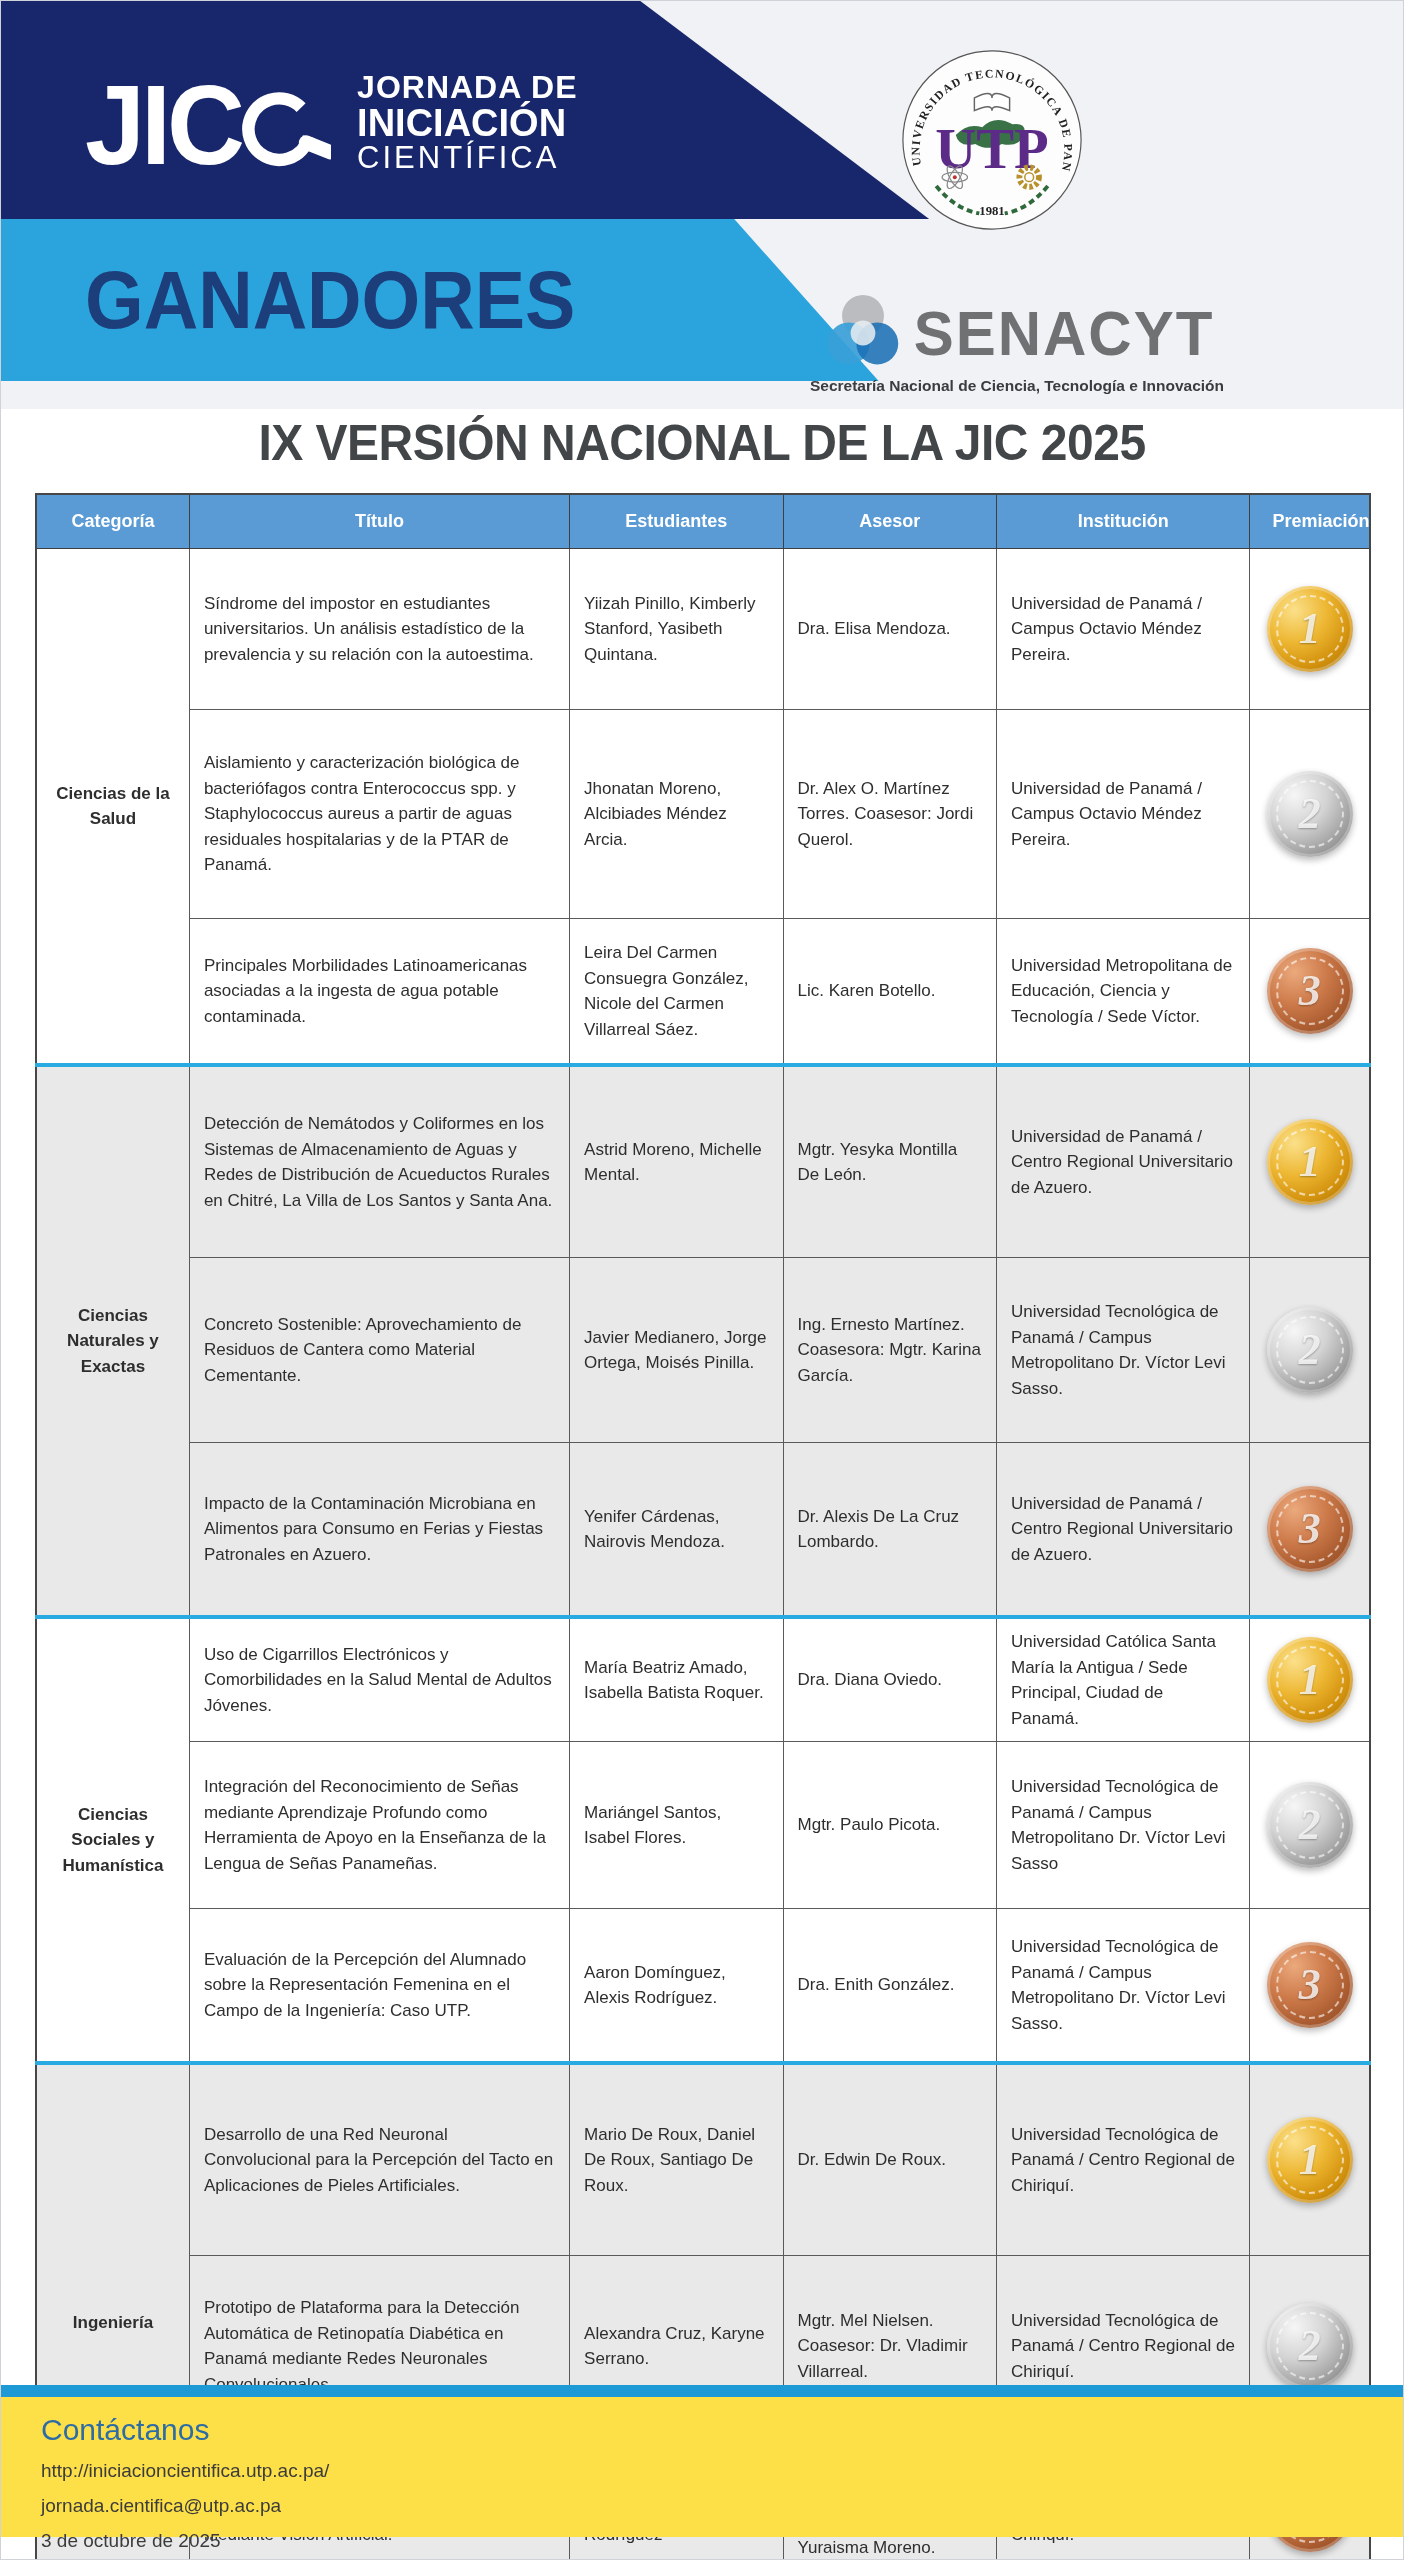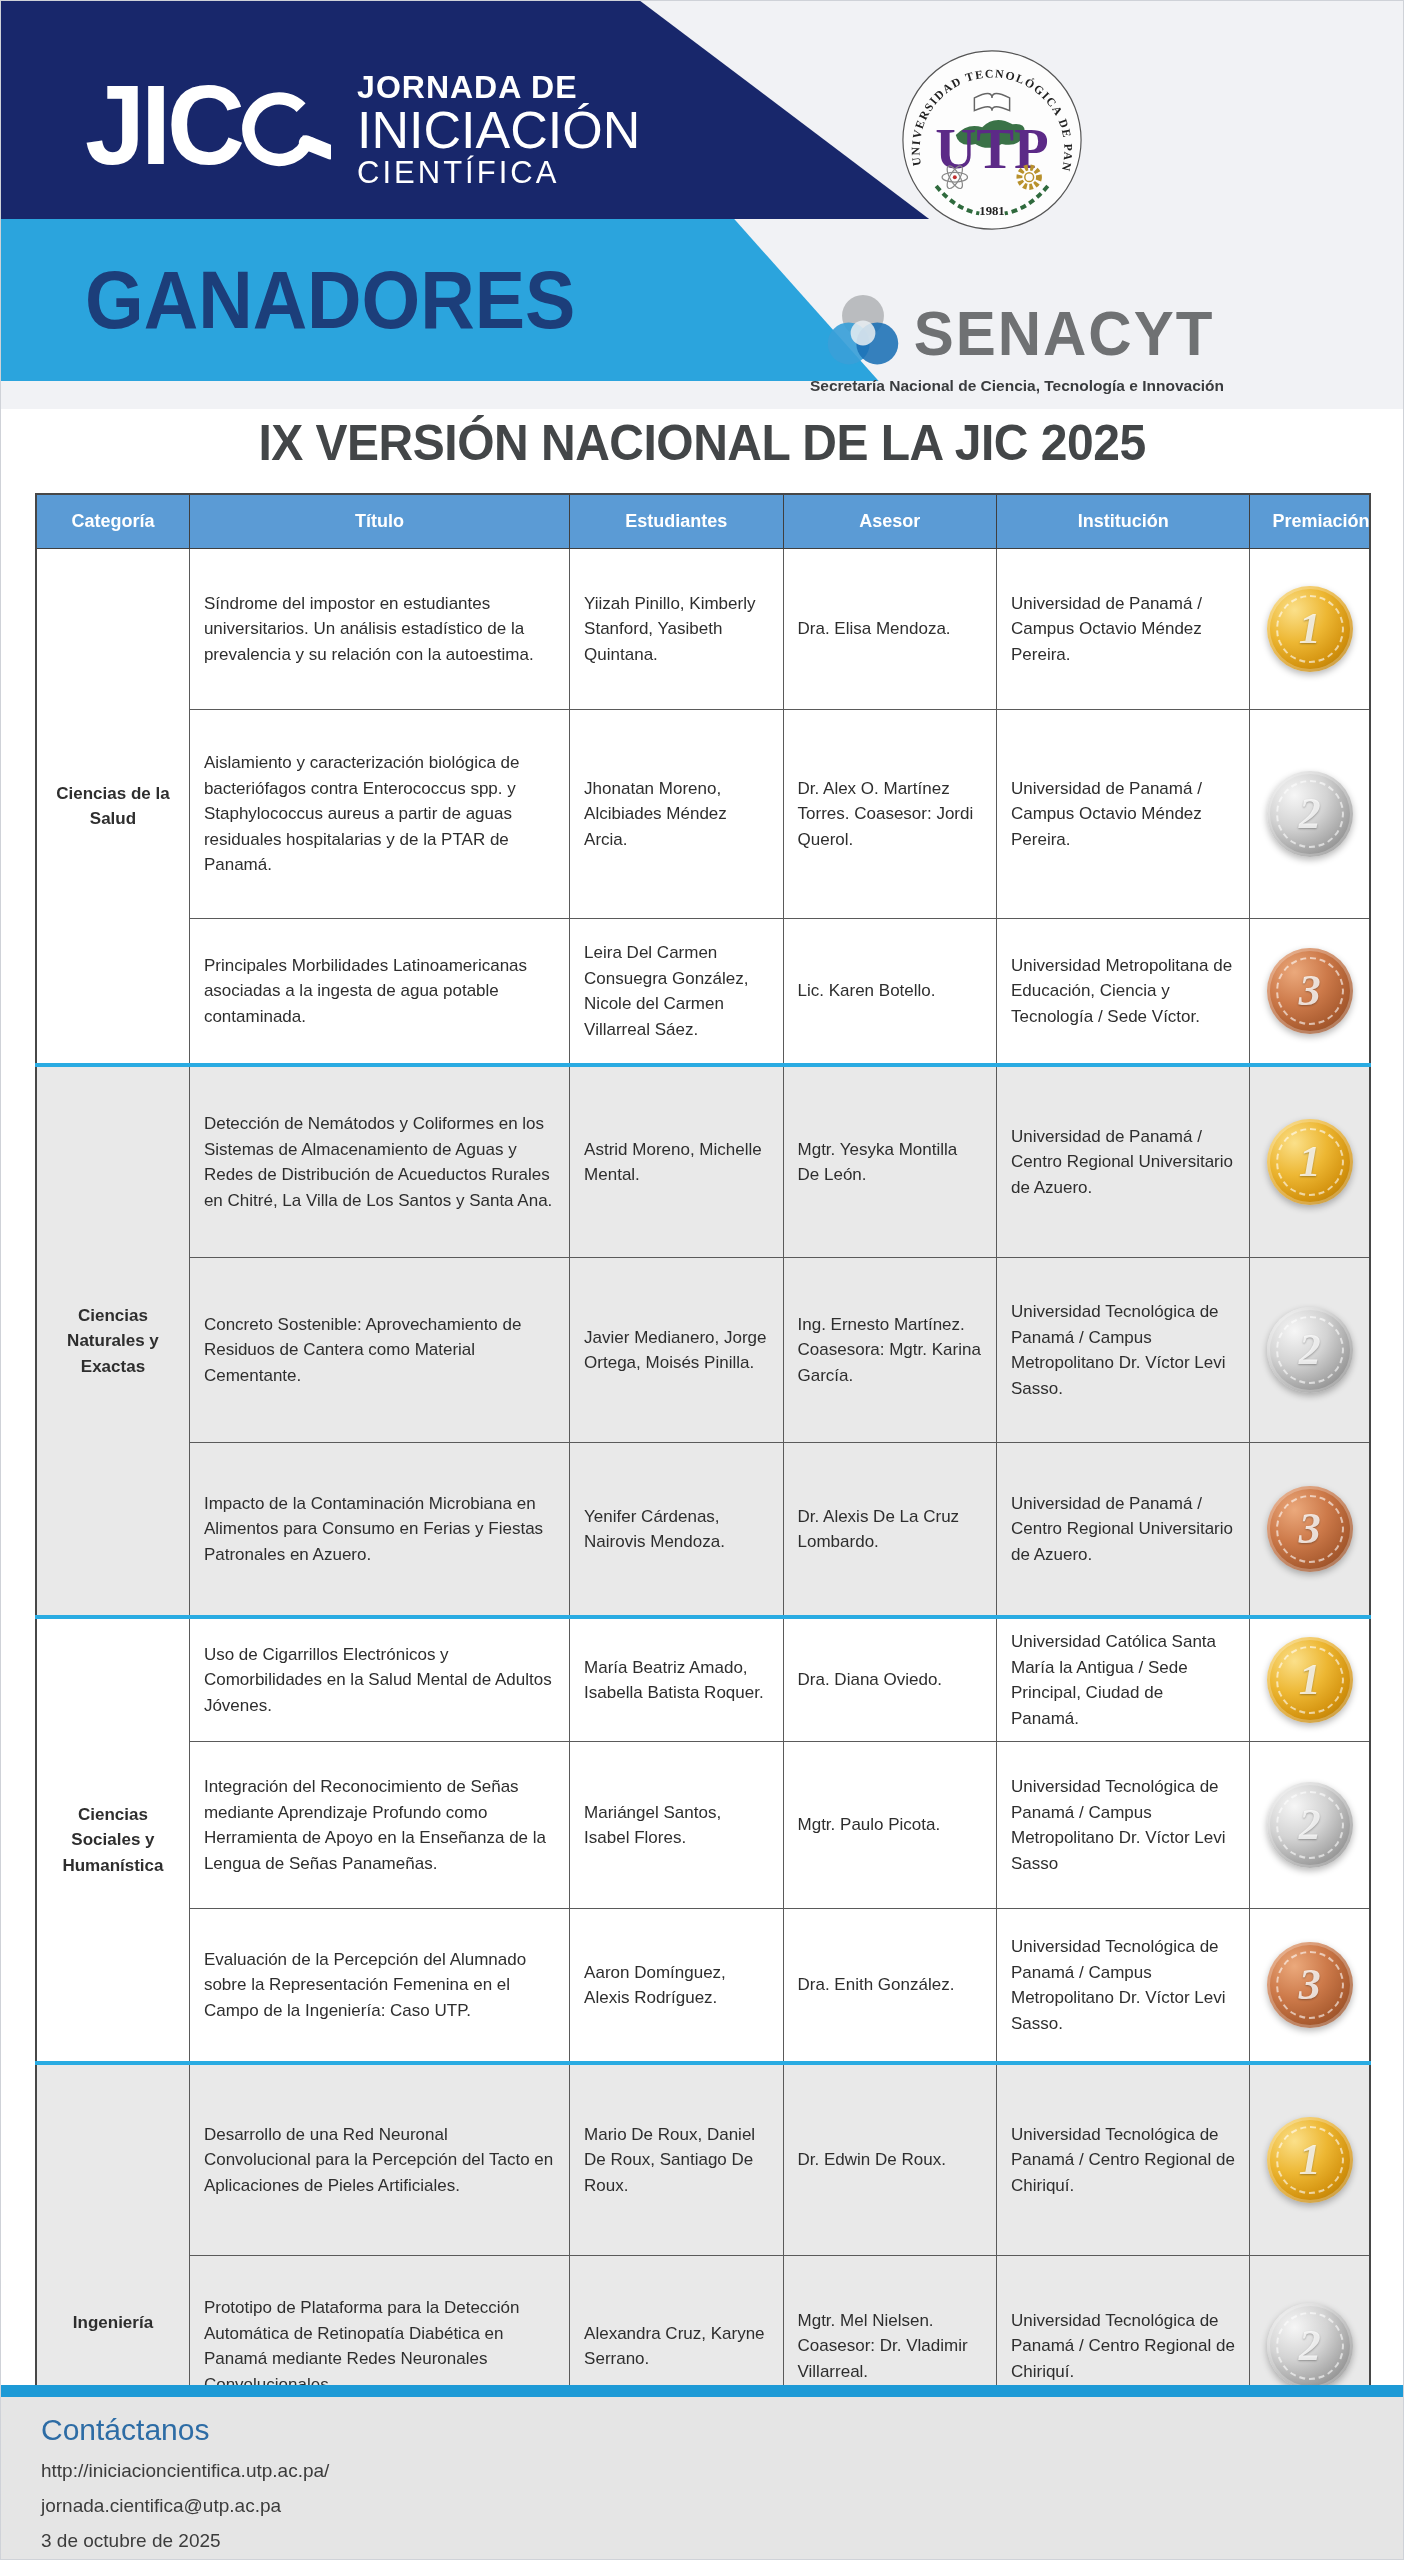--- a/index.html
+++ b/index.html
@@ -12,21 +12,21 @@
   .top-bg{position:absolute;left:0;top:0;width:100%;height:408px;background:#f1f2f5;}
   .navy-band{position:absolute;left:0;top:0;width:100%;height:218px;background:#18276b;
     clip-path:polygon(0 0,45.6% 0,66.2% 100%,0 100%);}
   .blue-band{position:absolute;left:0;top:218px;width:100%;height:162px;background:#2ba4dd;
     clip-path:polygon(0 0,52.3% 0,62.6% 100%,0 100%);}
   .jic-logo{position:absolute;left:84px;top:70px;display:flex;align-items:flex-start;color:#fff;}
   .jic-letters{font-size:108px;font-weight:800;letter-spacing:-4px;line-height:1;transform:scaleY(1.05);}
   .jic-lens{margin-left:-6px;margin-top:6px;}
   .jic-text{margin-left:26px;line-height:1.02;}
   .jic-line1{font-size:32px;font-weight:700;letter-spacing:1px;}
-  .jic-line2{font-size:52px;font-weight:400;letter-spacing:0;}
+  .jic-line2{font-size:38px;font-weight:700;letter-spacing:0;}
   .jic-line3{font-size:31px;font-weight:300;letter-spacing:3px;}
   .ganadores{position:absolute;left:84px;top:252px;font-size:82px;font-weight:800;
     color:#1c3e7a;letter-spacing:0;transform:scaleX(.92);transform-origin:left;}
   .utp-seal{position:absolute;left:898px;top:46px;}
   .senacyt{position:absolute;left:756px;top:292px;width:520px;text-align:center;}
   .sen-row{display:flex;align-items:center;justify-content:center;text-align:right;}
   .sen-name{font-size:60px;font-weight:600;color:#6f7173;letter-spacing:2px;margin-left:8px;
     font-family:"Liberation Sans",sans-serif;transform:scaleY(1.05);}
   .sen-sub{margin-top:4px;font-size:15.5px;font-weight:700;color:#3a3c3e;}
   
@@ -57,21 +57,21 @@
     display:flex;align-items:center;justify-content:center;
     box-shadow:0 3px 7px rgba(0,0,0,.28), inset 0 0 0 3px rgba(255,255,255,.25);}
   .medal::before{content:"";position:absolute;inset:9px;border-radius:50%;
     border:2px dashed rgba(255,255,255,.6);}
   .medal.gold{background:radial-gradient(circle at 32% 28%,#fbe08a 0%,#edb733 38%,#d3920e 68%,#9c6a05 100%);}
   .medal.silver{background:radial-gradient(circle at 32% 28%,#f6f6f6 0%,#d3d3d3 38%,#a3a3a3 68%,#6f6f6f 100%);}
   .medal.bronze{background:radial-gradient(circle at 32% 28%,#eba97c 0%,#cd7a4a 38%,#aa5c30 68%,#7e4220 100%);}
   .medal-num{font-family:"Liberation Serif",serif;font-size:44px;font-weight:700;font-style:italic;
     color:rgba(255,255,255,.8);text-shadow:0 1px 2px rgba(0,0,0,.3);}
   
-  .footer{position:absolute;left:0;top:2384px;width:100%;height:176px;background:#e5e5e5;}
+  .footer{position:absolute;left:0;top:2384px;width:100%;height:152px;background:#fde047;}
   .footer-bar{height:12px;width:100%;background:#1d9ad6;}
   .footer-heading{margin:16px 0 0 40px;font-size:30px;font-weight:400;color:#2d6ca5;}
   .footer-line{margin:13px 16px 0 40px;font-size:19px;color:#3c3c3c;}
   
   .utp-seal text{font-family:"Liberation Serif",serif;}
 </style>
 </head>
 <body>
 
 <div class="page">

